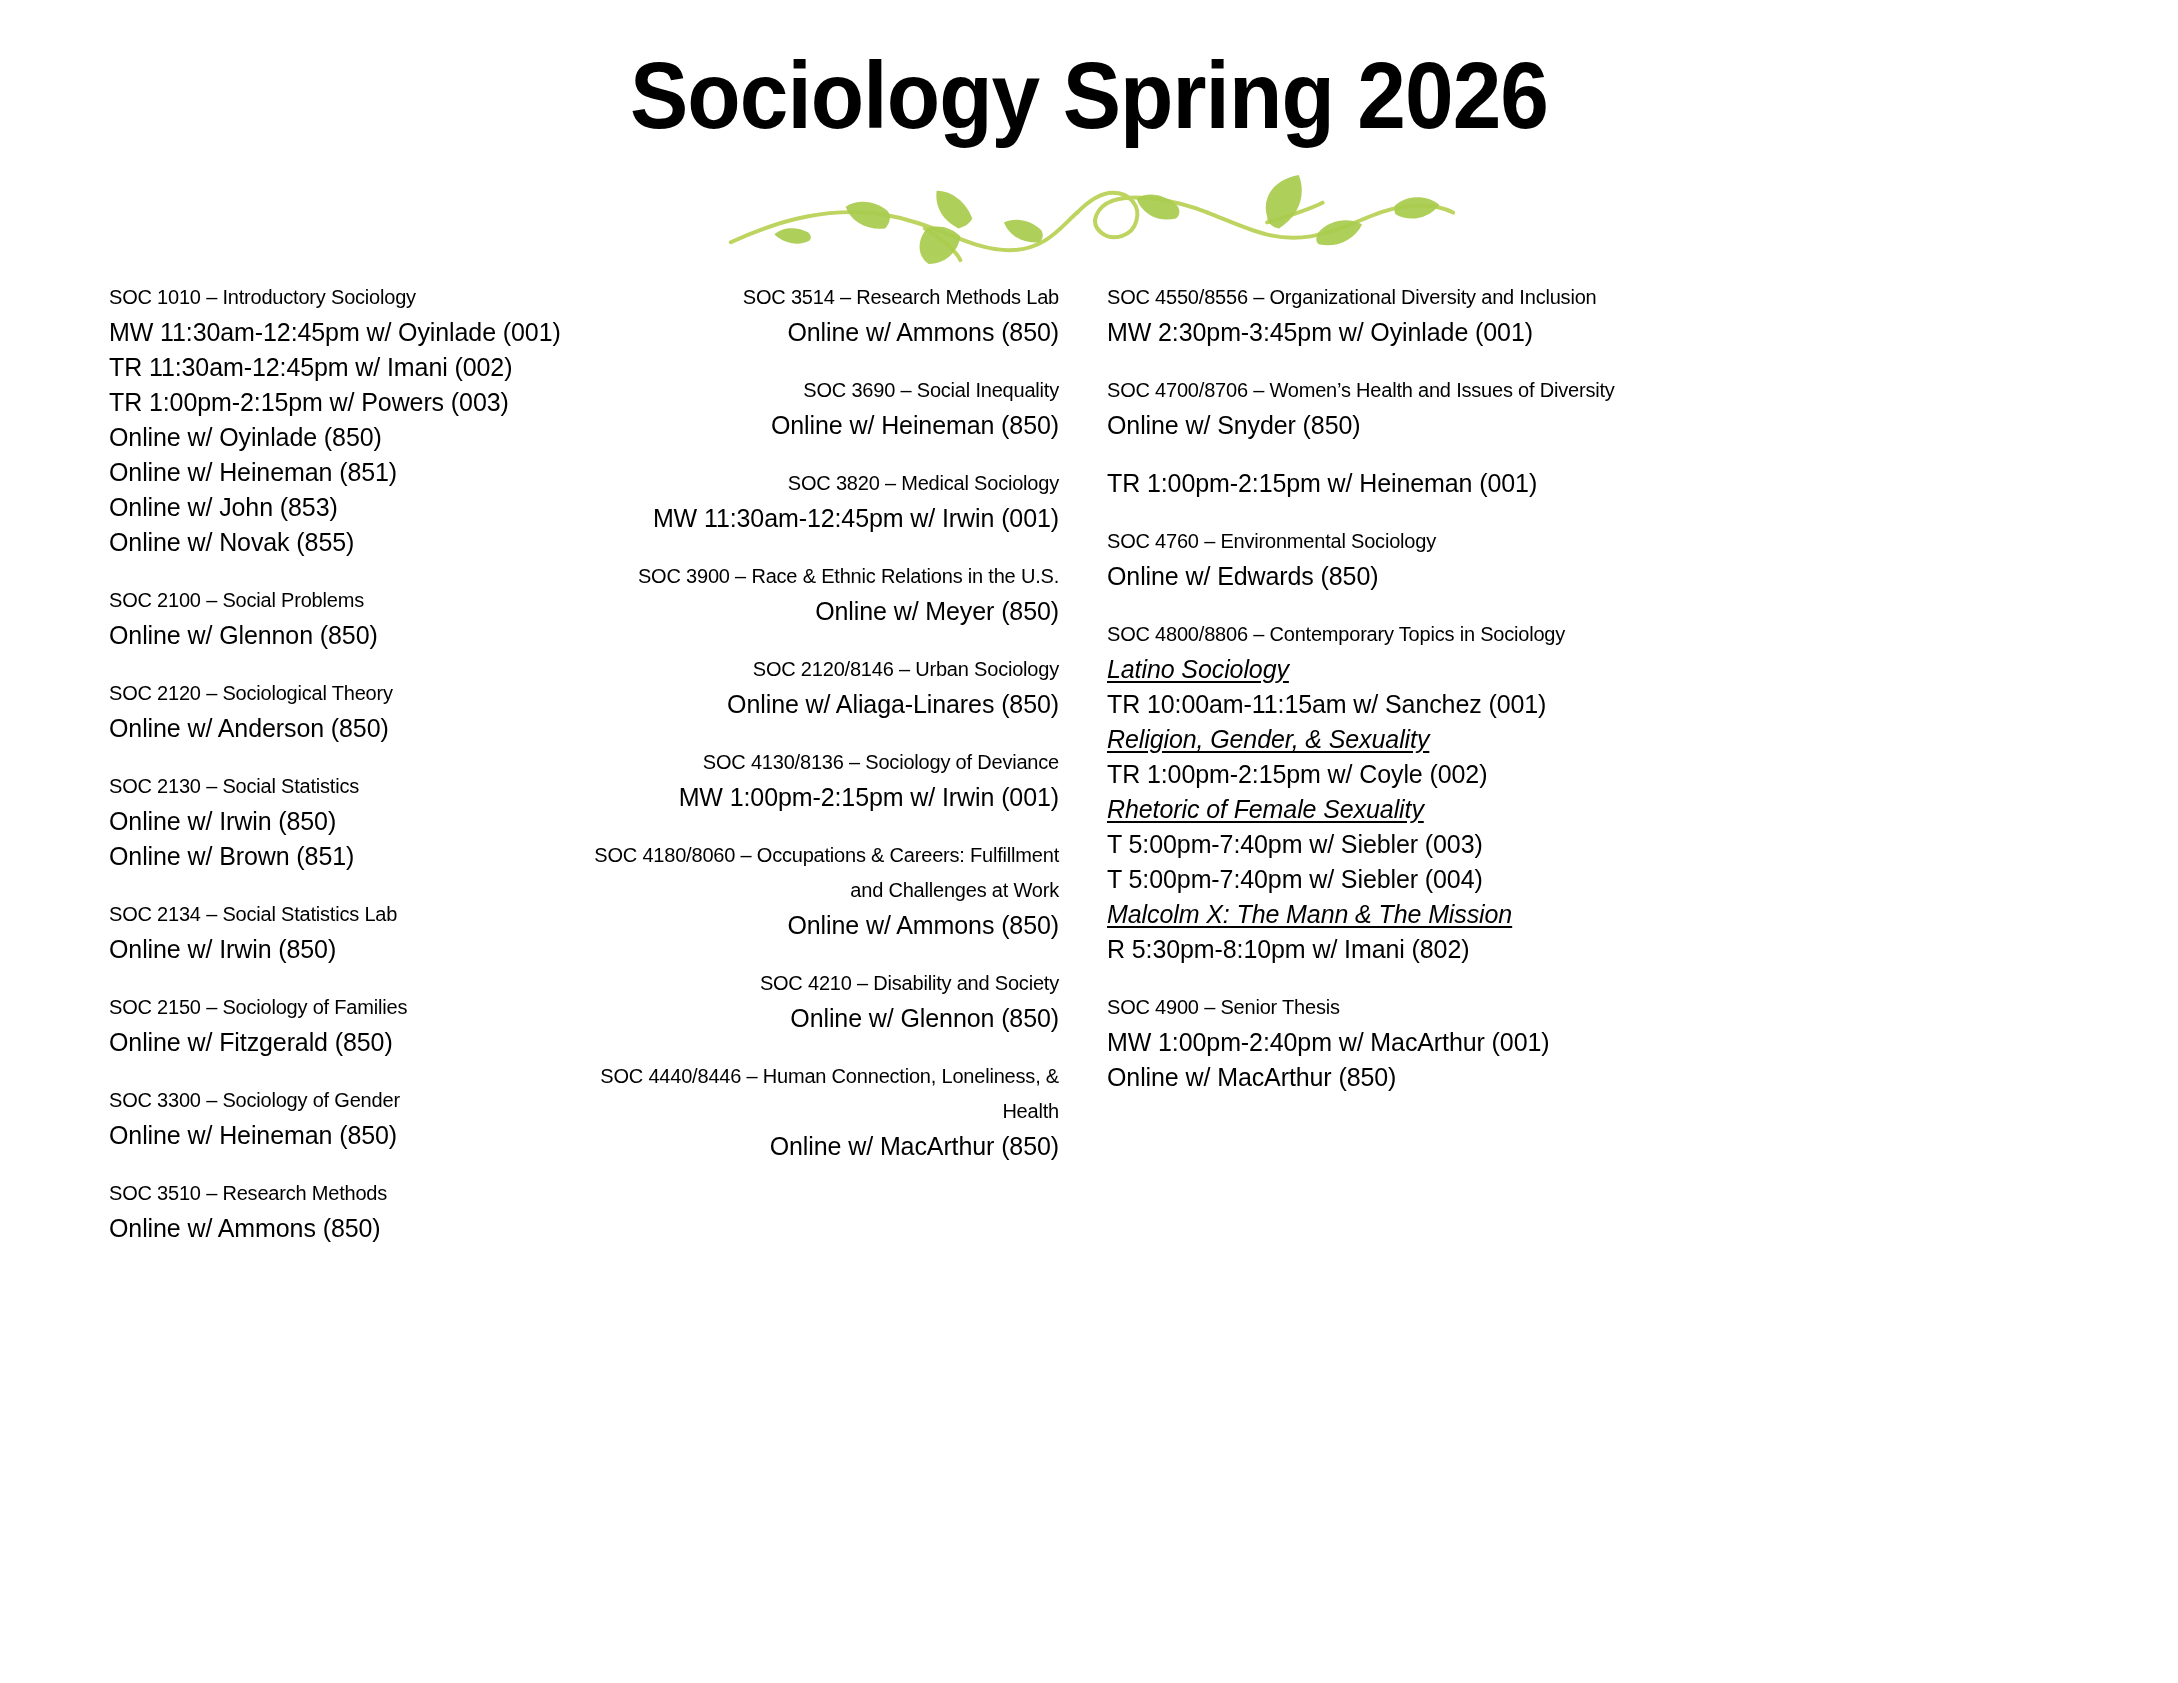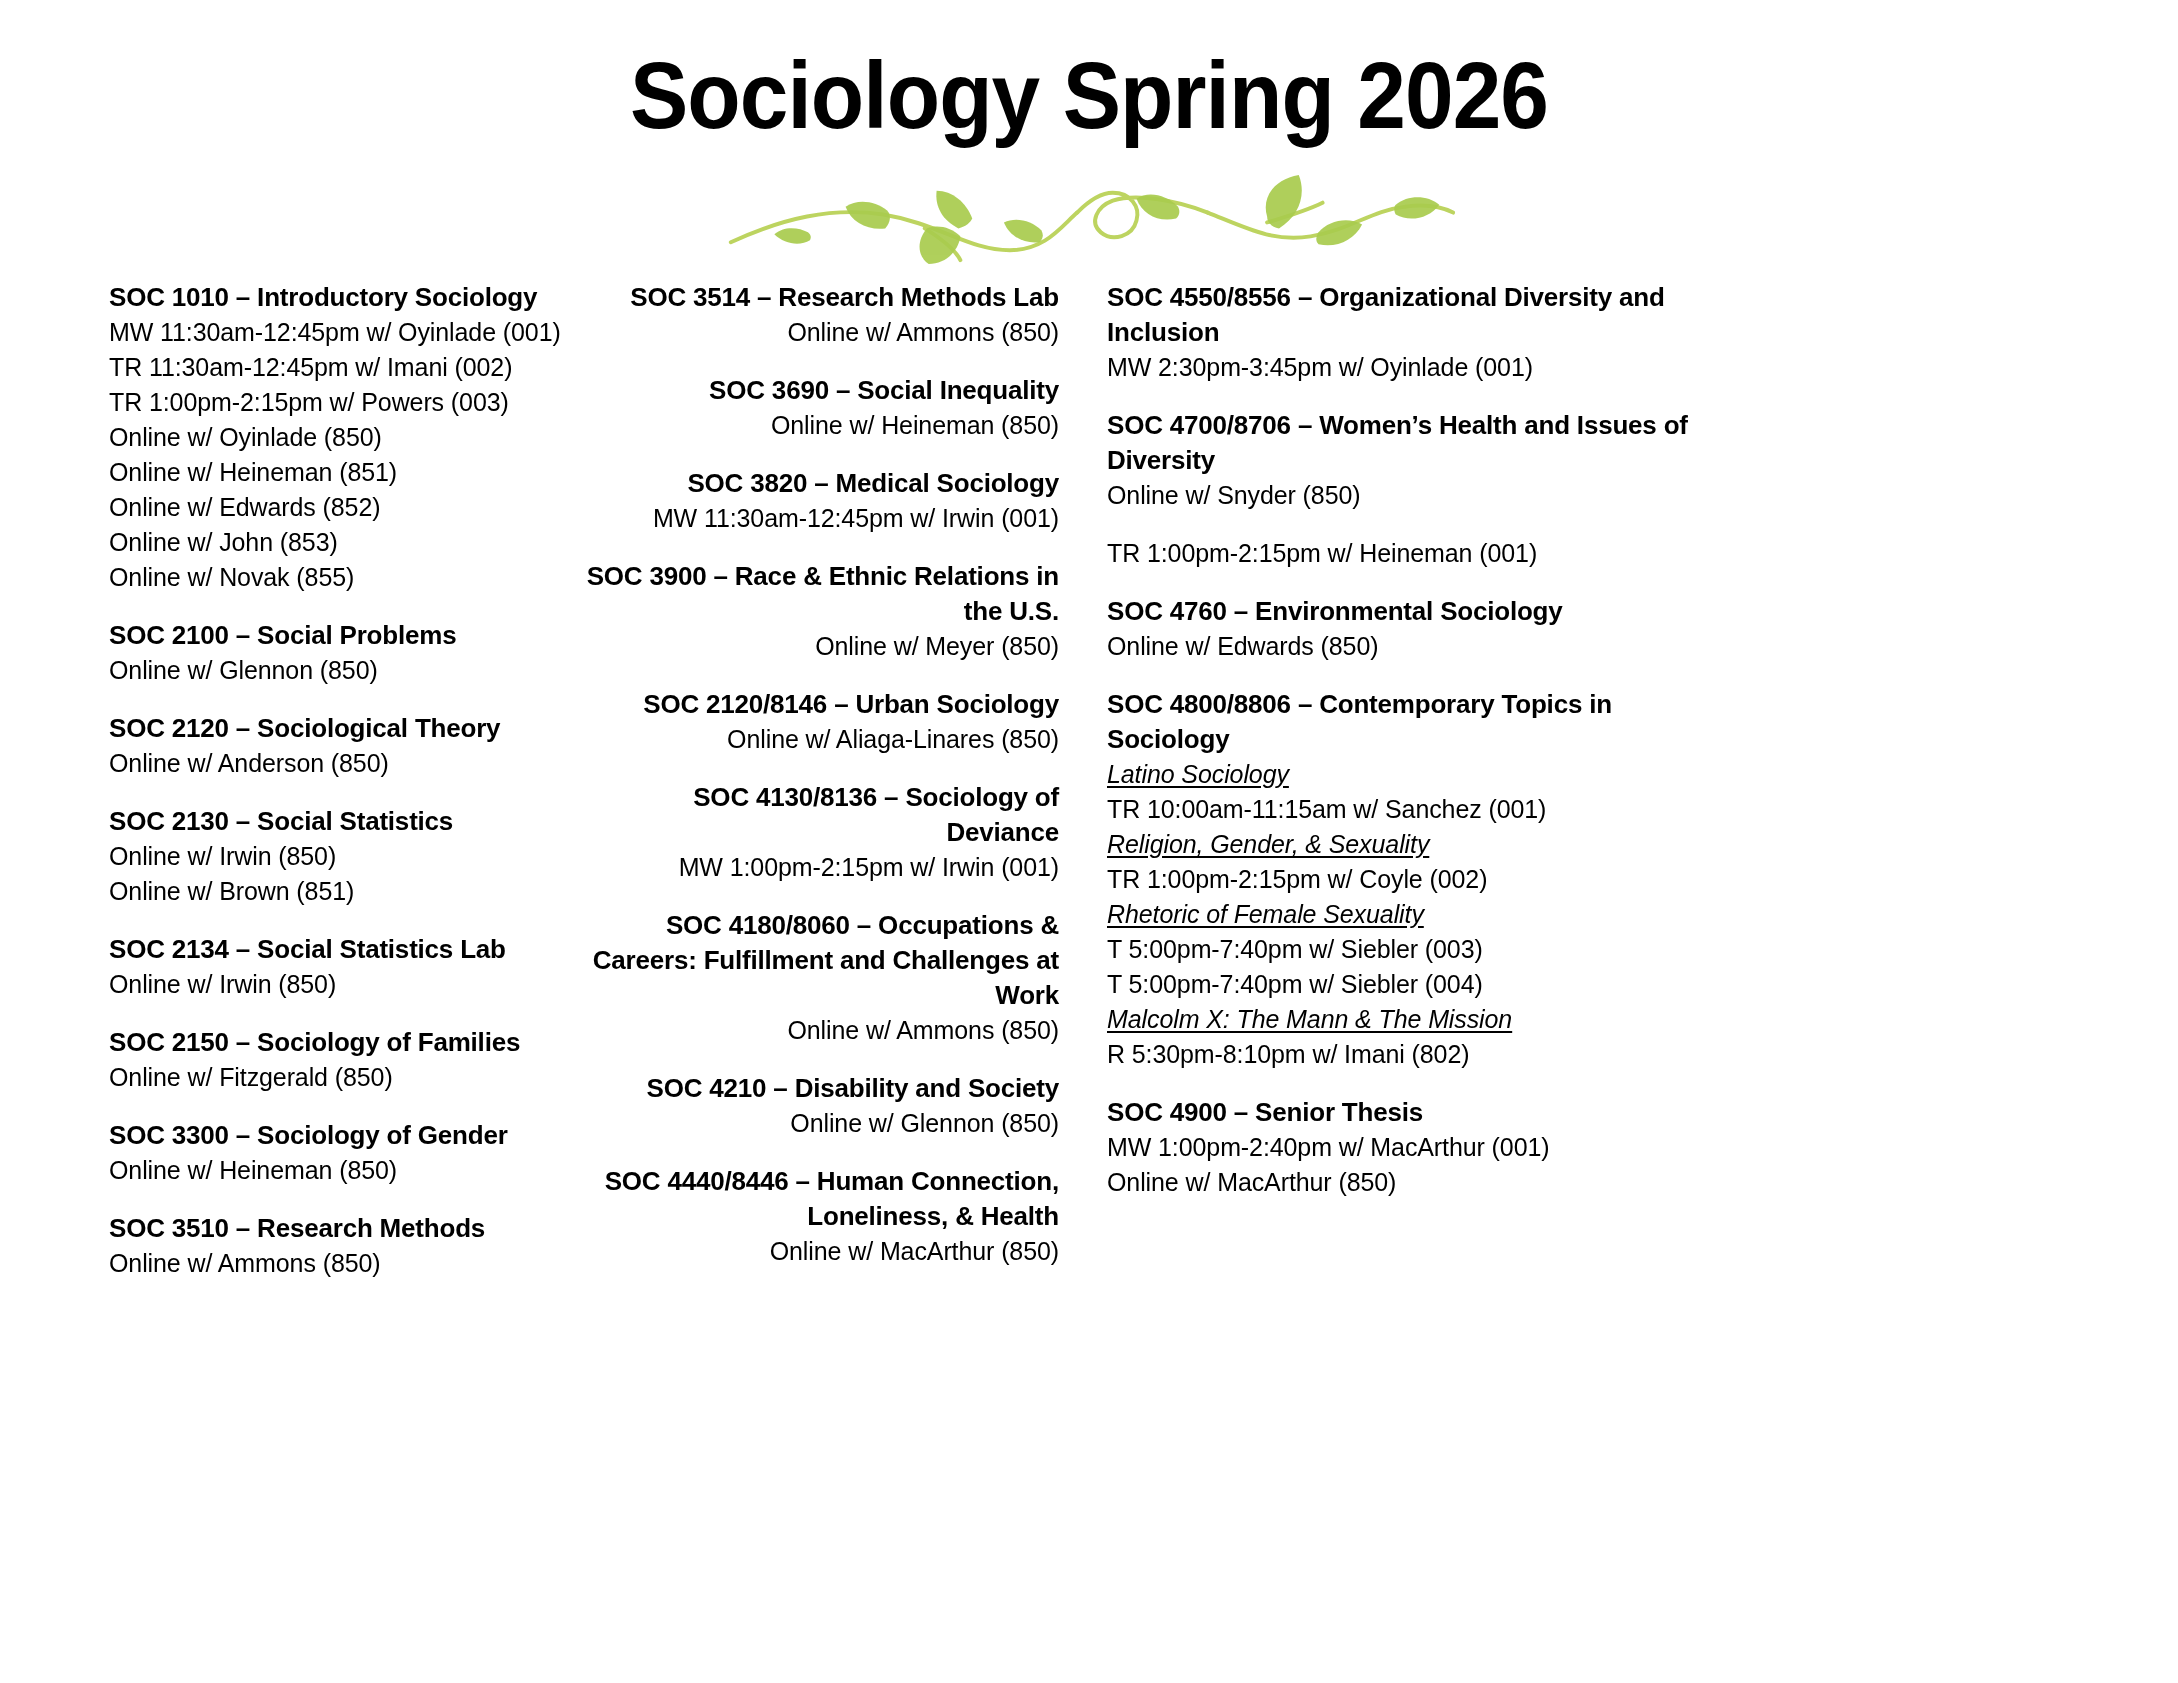--- a/index.html
+++ b/index.html
@@ -54,22 +54,22 @@
   .col-1 { width: 465px; }
   .col-2 { width: 485px; margin-left: 0px; text-align: right; }
   .col-3 { width: 634px; margin-left: 48px; }
 
   .course {
     margin-bottom: 23px;
   }
   .course:last-child { margin-bottom: 0; }
 
   .course-title {
-    font-weight: bold;
-    font-size: 26px;
+    font-weight: normal;
+    font-size: 20px;
     line-height: 35px;
     letter-spacing: -0.2px;
   }
   .course-line {
     font-weight: normal;
     font-size: 25px;
     line-height: 35px;
     letter-spacing: -0.1px;
   }
   .course-sub {
@@ -121,21 +121,20 @@
 
 <div id="columns">
     <div class="column col-1">
       <div class="course">
         <div class="course-title">SOC 1010 – Introductory Sociology</div>
         <div class="course-line">MW 11:30am-12:45pm w/ Oyinlade (001)</div>
         <div class="course-line">TR 11:30am-12:45pm w/ Imani (002)</div>
         <div class="course-line">TR 1:00pm-2:15pm w/ Powers (003)</div>
         <div class="course-line">Online w/ Oyinlade (850)</div>
         <div class="course-line">Online w/ Heineman (851)</div>
-        <div class="course-line">Online w/ Edwards (852)</div>
         <div class="course-line">Online w/ John (853)</div>
         <div class="course-line">Online w/ Novak (855)</div>
       </div>
       <div class="course">
         <div class="course-title">SOC 2100 – Social Problems</div>
         <div class="course-line">Online w/ Glennon (850)</div>
       </div>
       <div class="course">
         <div class="course-title">SOC 2120 – Sociological Theory</div>
         <div class="course-line">Online w/ Anderson (850)</div>

